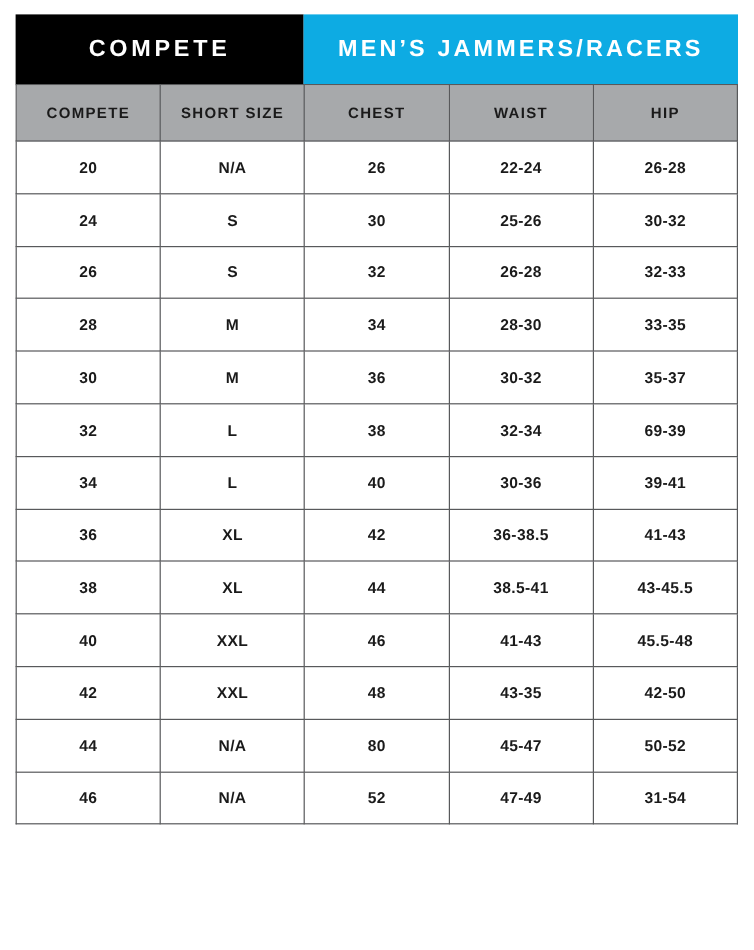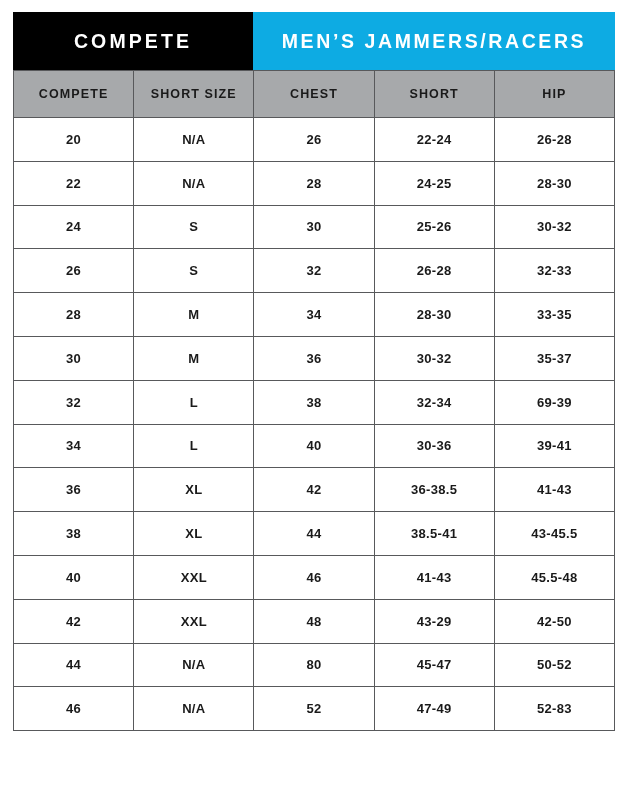--- a/index.html
+++ b/index.html
@@ -104,40 +104,33 @@
           <col>
           <col>
           <col>
           <col>
       </colgroup>
       <thead>
         <tr>
           <th>COMPETE</th>
           <th>SHORT SIZE</th>
           <th>CHEST</th>
-          <th>SHORT</th>
+          <th>WAIST</th>
           <th>HIP</th>
         </tr>
       </thead>
       <tbody id="table-body">
           <tr>
             <td>20</td>
             <td>N/A</td>
             <td>26</td>
             <td>22-24</td>
             <td>26-28</td>
           </tr>
           <tr>
-            <td>22</td>
-            <td>N/A</td>
-            <td>28</td>
-            <td>24-25</td>
-            <td>28-30</td>
-          </tr>
-          <tr>
             <td>24</td>
             <td>S</td>
             <td>30</td>
             <td>25-26</td>
             <td>30-32</td>
           </tr>
           <tr>
             <td>26</td>
             <td>S</td>
             <td>32</td>
@@ -190,34 +183,34 @@
             <td>40</td>
             <td>XXL</td>
             <td>46</td>
             <td>41-43</td>
             <td>45.5-48</td>
           </tr>
           <tr>
             <td>42</td>
             <td>XXL</td>
             <td>48</td>
-            <td>43-29</td>
+            <td>43-35</td>
             <td>42-50</td>
           </tr>
           <tr>
             <td>44</td>
             <td>N/A</td>
             <td>80</td>
             <td>45-47</td>
             <td>50-52</td>
           </tr>
           <tr>
             <td>46</td>
             <td>N/A</td>
             <td>52</td>
             <td>47-49</td>
-            <td>52-83</td>
+            <td>31-54</td>
           </tr>
         </tbody>
     </table>
 
   </div>
 </div>
 
 </body></html>

